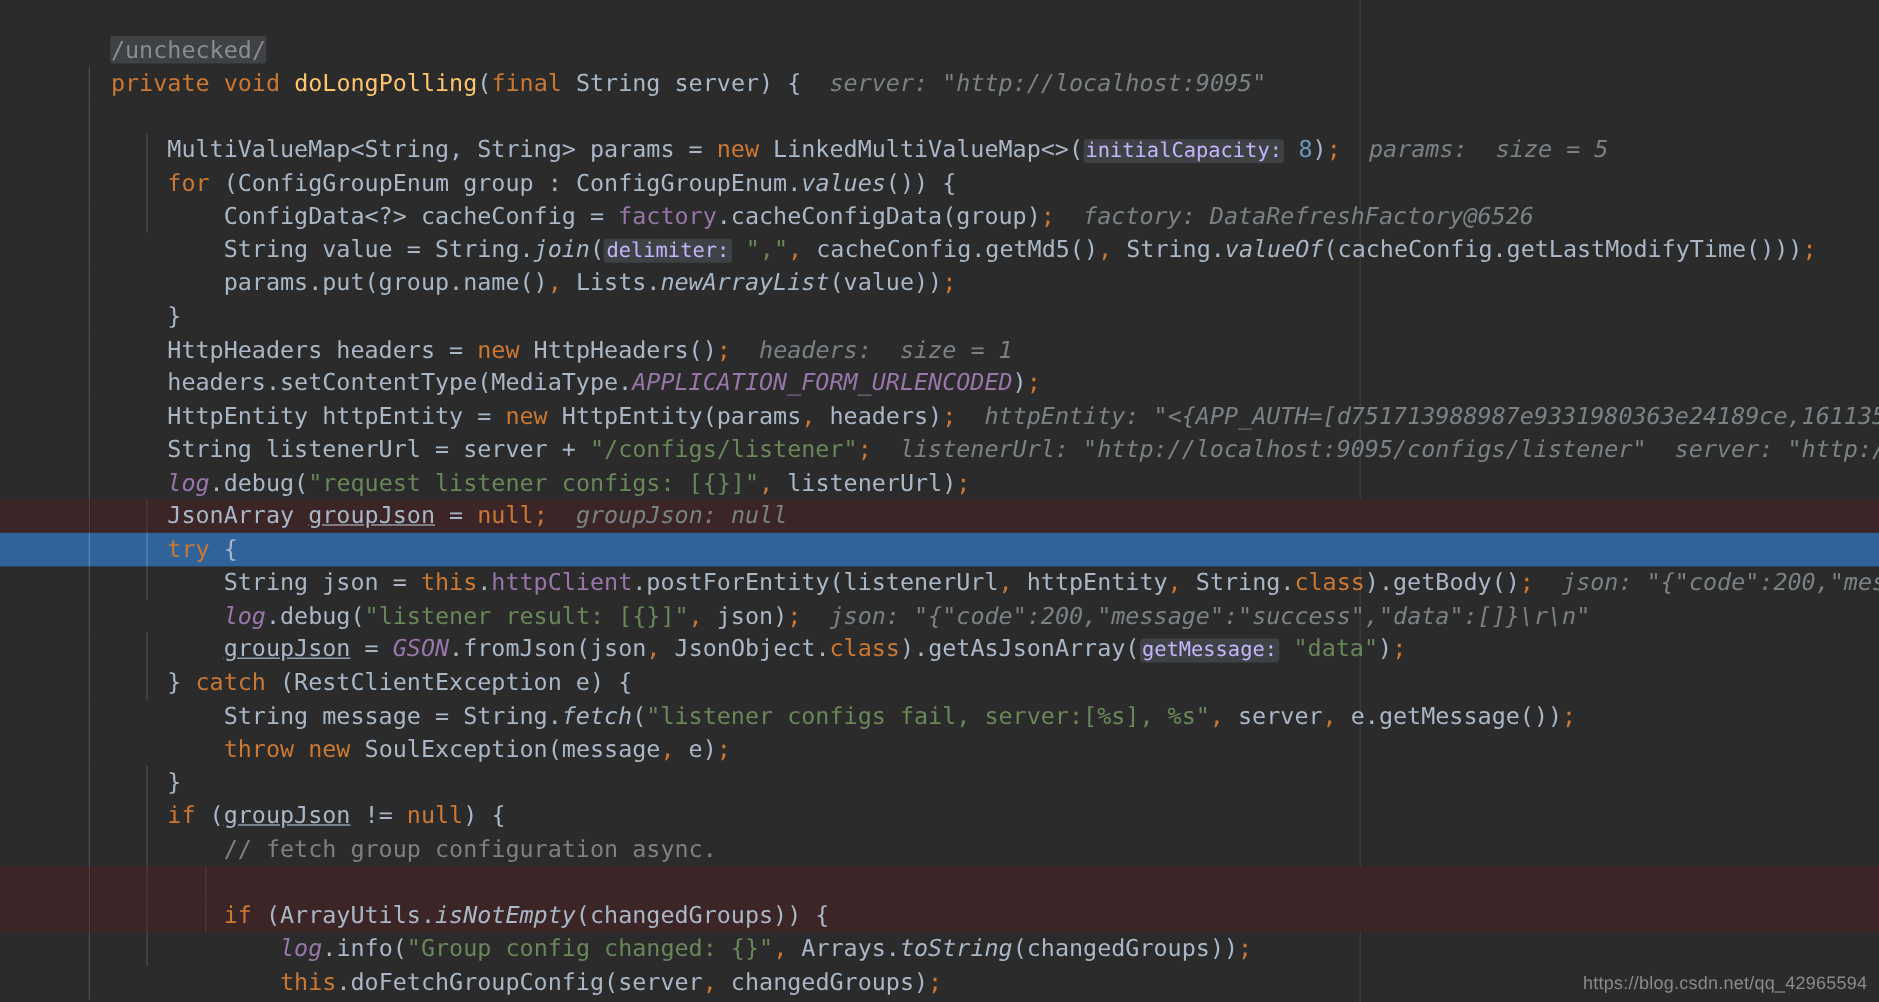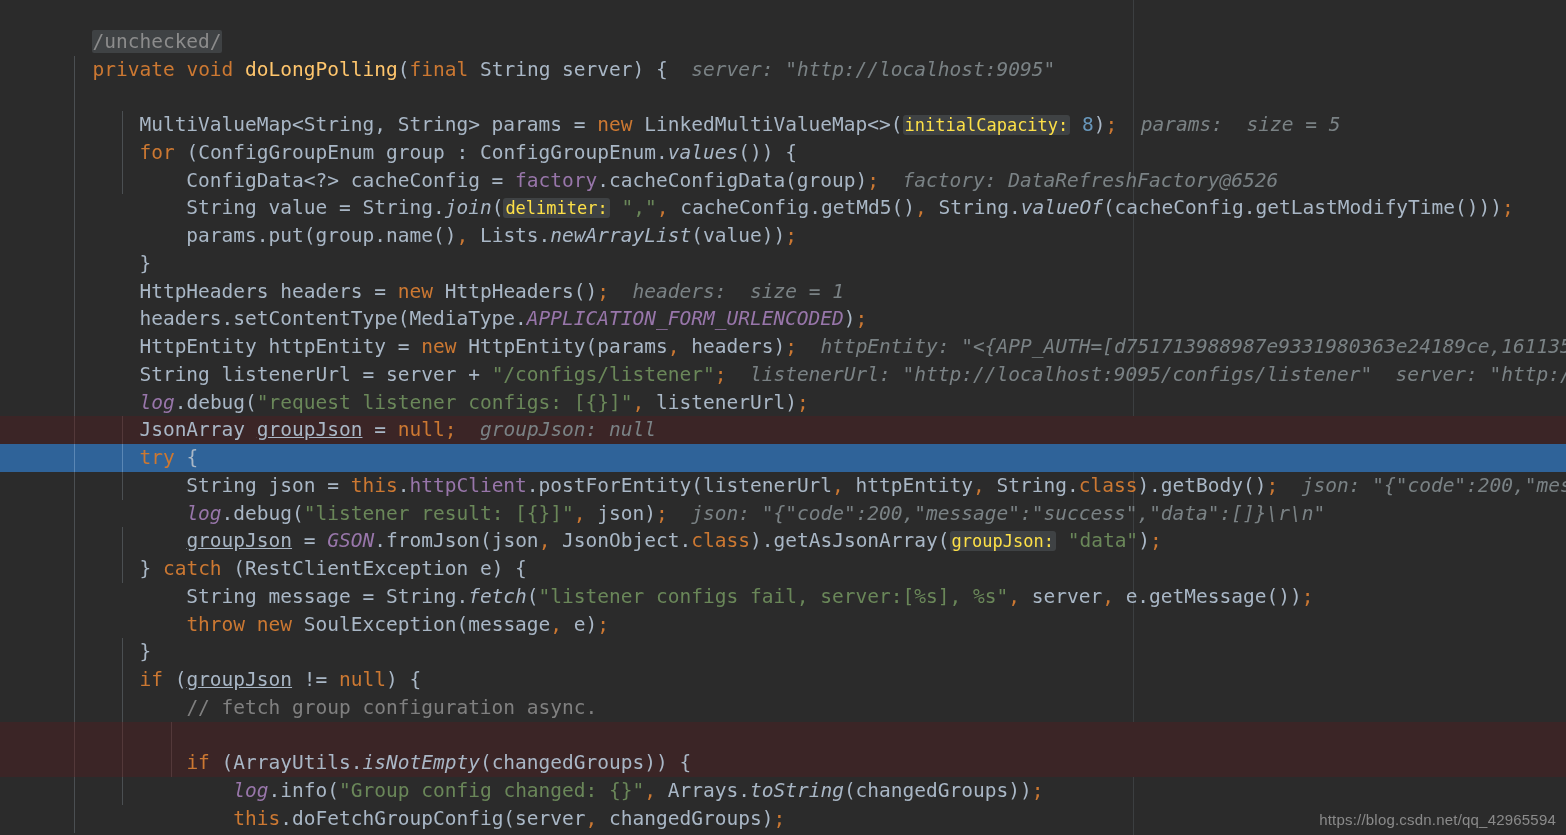--- a/index.html
+++ b/index.html
@@ -46,21 +46,21 @@
   .str{color:#6a8759;}         
   .num{color:#6897bb;}         
   .cmt{color:#808080;}         
   .fld{color:#9876aa;}         
   .sfld{color:#9876aa;font-style:italic;margin-top:25px;}
   .mi{color:#a9b7c6;font-style:italic;}   
   .semi{color:#cc7832;}
   .udl{text-decoration:underline;}
   .hint{color:#7a8285;font-style:italic;}      
   .phint{                                       
-    color:#fde047;background:#3f4244;
+    color:#c4b5fd;background:#3f4244;
     border-radius:3px;padding:0 2px;font-style:normal;font-size:17px;
   }
   .fold{background:#3f4244;color:#8c8c8c;border-radius:2px;}
 
   
   .watermark{
     position:absolute;right:10px;bottom:7px;
     color:#9b9b9b;opacity:.85;
     font-family:"Liberation Sans",sans-serif;
     font-size:15px;letter-spacing:.2px;z-index:6;
@@ -154,21 +154,21 @@
       <span class="txt">        String json = <span class="kw">this</span>.<span class="fld">httpClient</span>.postForEntity(listenerUrl<span class="semi">,</span> httpEntity<span class="semi">,</span> String.<span class="kw">class</span>).getBody()<span class="semi">;</span>  <span class="hint">json: "{"code":200,"messa</span></span>
     </div>
 
     <div class="line hl-blue">
       <i class="iguide" style="left:74px"></i><i class="iguide" style="left:122px"></i>
       <span class="txt">        <span class="sfld">log</span>.debug(<span class="str">"listener result: [{}]"</span><span class="semi">,</span> json)<span class="semi">;</span>  <span class="hint">json: "{"code":200,"message":"success","data":[]}\r\n"</span></span>
     </div>
 
     <div class="line">
       <i class="iguide" style="left:74px"></i><i class="iguide" style="left:122px"></i>
-      <span class="txt">        <span class="udl">groupJson</span> = <span class="sfld">GSON</span>.fromJson(json<span class="semi">,</span> JsonObject.<span class="kw">class</span>).getAsJsonArray(<span class="phint">groupJson:</span> <span class="str">"data"</span>)<span class="semi">;</span></span>
+      <span class="txt">        <span class="udl">groupJson</span> = <span class="sfld">GSON</span>.fromJson(json<span class="semi">,</span> JsonObject.<span class="kw">class</span>).getAsJsonArray(<span class="phint">getMessage:</span> <span class="str">"data"</span>)<span class="semi">;</span></span>
     </div>
 
     <div class="line">
       <i class="iguide" style="left:74px"></i>
       <span class="txt">    } <span class="kw">catch</span> (RestClientException e) {</span>
     </div>
 
     <div class="line">
       <i class="iguide" style="left:74px"></i><i class="iguide" style="left:122px"></i>
       <span class="txt">        String message = String.<span class="mi">fetch</span>(<span class="str">"listener configs fail, server:[%s], %s"</span><span class="semi">,</span> server<span class="semi">,</span> e.getMessage())<span class="semi">;</span></span>

